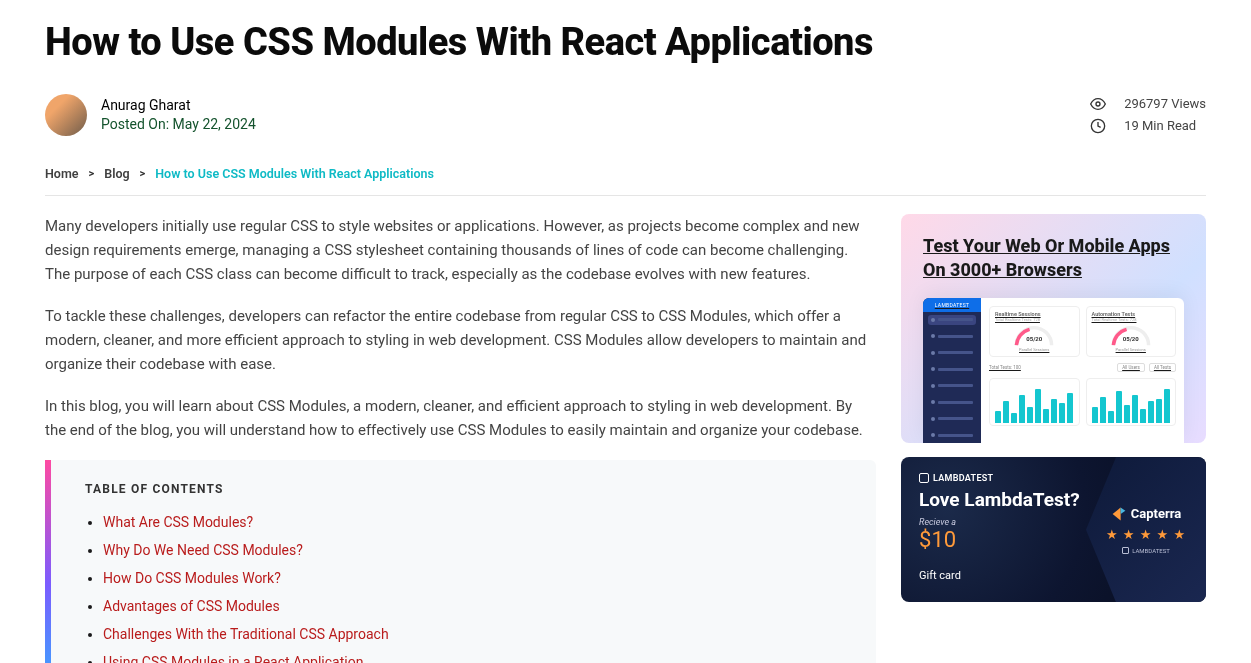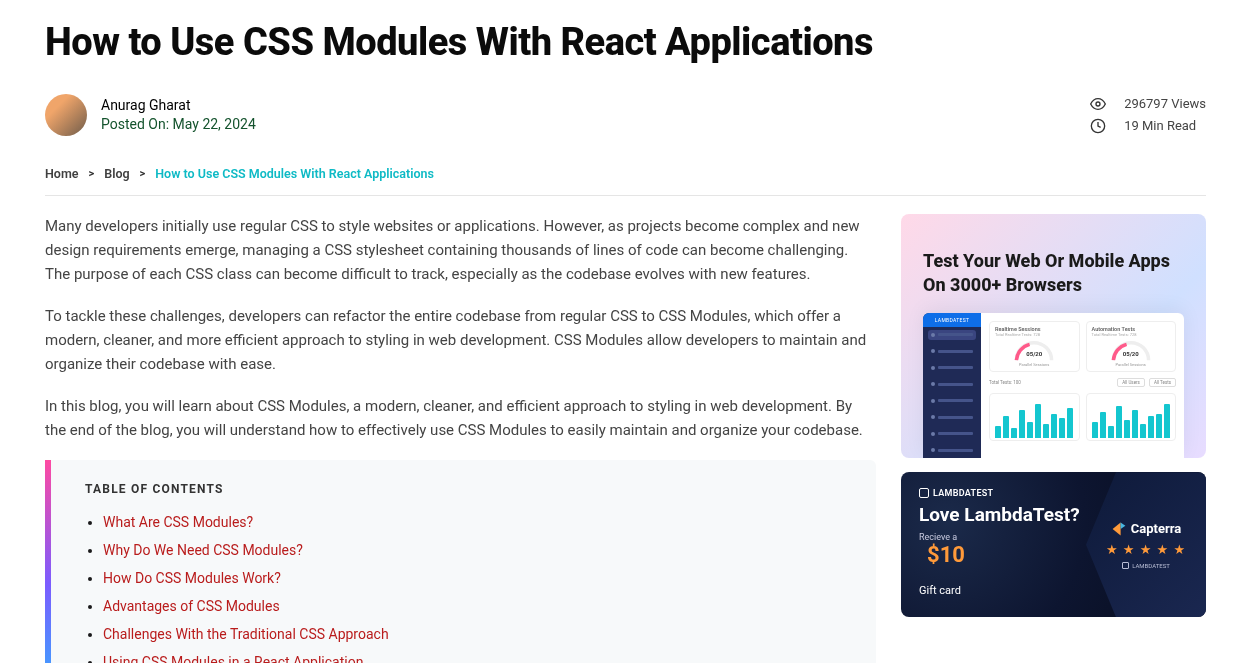--- a/index.html
+++ b/index.html
@@ -53,22 +53,23 @@
     padding: 22px 34px 26px;
     border-radius: 6px;
   }
   .toc-title { font-size: 12px; font-weight: 700; letter-spacing: 1.2px; color: #333; margin-bottom: 18px; }
   .toc ul { list-style: disc; padding-left: 18px; }
   .toc li { margin-bottom: 12px; font-size: 14px; }
   .toc li a { color: #b91c1c; text-decoration: none; cursor: pointer; }
   .promo1 {
     background: linear-gradient(135deg,#ffd9e8 0%,#d0e0ff 65%,#e8dcff 100%);
     border-radius: 8px;
-    padding: 35px 22px 0;
+    padding: 20px 22px 0;
     overflow: hidden;
+    text-decoration: underline;
   }
   .promo1 h3 { font-size: 18px; font-weight: 800; line-height: 1.35; color: #1a1a1a; margin-bottom: 16px; }
   .signup-btn {
     display: inline-block; background: #fff; border: 1.5px solid #000;
     padding: 8px 16px; font-size: 12.5px; font-weight: 700;
     box-shadow: 2px 2px 0 #000; cursor: pointer; margin-bottom: 20px;
   }
   .dashboard-mock {
     display: flex; background: #fff; border-radius: 6px 6px 0 0;
     height: 145px; overflow: hidden; box-shadow: 0 -4px 20px rgba(0,0,0,0.06);
@@ -94,22 +95,22 @@
   .dash-bar-card { flex:1; border:1px solid #eee; border-radius:4px; padding:4px 5px 2px; display:flex; align-items:flex-end; gap:2px; height:48px;}
   .vbar { flex:1; background:#14c6cf; border-radius:1px 1px 0 0; }
   .promo2 {
     background: radial-gradient(circle at 15% 35%, #1b2a4a 0%, #0d1530 50%, #070c1d 100%);
     border-radius: 8px; color:#fff; height:145px; position:relative; overflow:hidden;
     padding: 16px 18px;
   }
   .promo2-logo { font-size: 9px; font-weight:600; letter-spacing:0.3px; display:flex; align-items:center; gap:4px; }
   .promo2-logo::before { content:""; width:8px; height:8px; border:1.5px solid #fff; border-radius:2px; display:inline-block; }
   .promo2 h4 { font-size: 19px; font-weight:700; margin-top:5px; }
-  .promo2 .recieve { font-size:9px; margin-top:6px; color:#c9cbe0;}
-  .promo2 .price { font-size:36px; font-weight:700; color:#ff9a3a; line-height:1; margin-top:2px;margin-left:8px;}
+  .promo2 .recieve { font-size:9px; font-style:italic; margin-top:6px; color:#c9cbe0;}
+  .promo2 .price { font-size:36px; font-weight:400; color:#ff9a3a; line-height:1; margin-top:2px;}
   .promo2 .price span { font-size:22px; vertical-align:top; }
   .promo2 .gift { font-size:11px; margin-top:4px; }
   .promo2-right {
     position:absolute; right:0; top:0; bottom:0; width:120px;
     background: linear-gradient(135deg, #0e1a3a 0%, #1a2750 100%);
     clip-path: polygon(25% 0, 100% 0, 100% 100%, 25% 100%, 0 50%);
     display:flex; flex-direction:column; align-items:center; justify-content:center; gap:5px;
   }
   .capterra { display:flex; align-items:center; gap:4px; font-size:13px; font-weight:700; color:#fff; }
   .capterra-icon { width:16px; height:16px; display:flex; }

